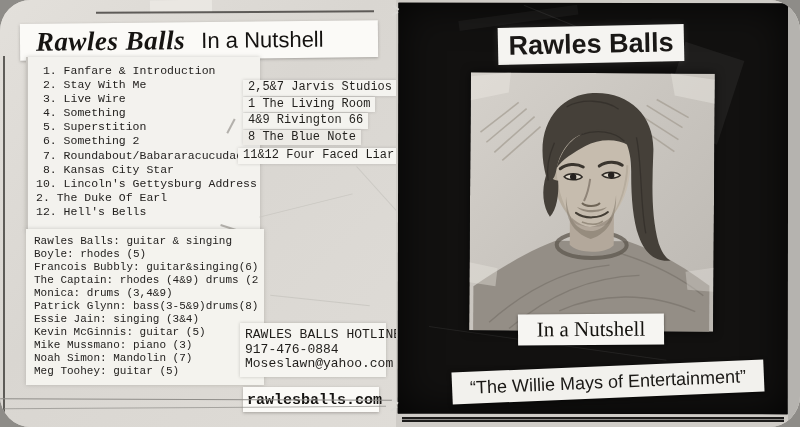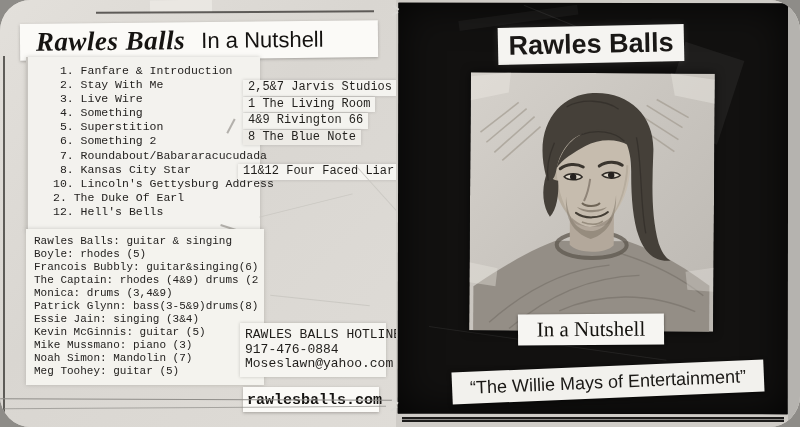--- a/index.html
+++ b/index.html
@@ -16,32 +16,32 @@
 
   .header-strip{position:absolute;left:20px;top:22px;width:358px;height:37px;background:#fbfaf7;
     box-shadow:0 1px 3px rgba(60,58,55,.35);transform:rotate(-0.6deg);
     display:flex;align-items:center;gap:16px;padding-left:16px;box-sizing:border-box;}
   .band-title{font-style:italic;font-weight:bold;font-size:27px;color:#161412;letter-spacing:.5px;}
   .album-title-header{font-size:22px;color:#141210;}
 
   .tracklist-paper{position:absolute;left:26px;top:57px;width:234px;height:174px;background:#f3f2ee;
     box-shadow:0 0 4px rgba(90,88,84,.28);padding:7px 0 0 8px;box-sizing:border-box;border-left:2px solid #c8c5c0;}
   .track-line{font-family:"Liberation Mono","DejaVu Sans Mono",monospace;font-size:11.5px;line-height:14.1px;
-    white-space:pre;color:#242220;margin-left:17px;}
+    white-space:pre;color:#242220;}
 
   .ghost-block{position:absolute;left:150px;top:70px;color:#aba7a1;opacity:.55;font-size:12px;
     transform:rotate(-.4deg);pointer-events:none;}
   .ghost-line{position:absolute;white-space:nowrap;}
 
   .venues{position:absolute;left:243px;top:80px;text-align:right;}
   .venue-strip{background:#f4f3ef;box-shadow:0 0 3px rgba(90,88,84,.25);margin-bottom:1px;
     padding:1px 5px;width:max-content;font-family:"Liberation Mono","DejaVu Sans Mono",monospace;
     font-size:12px;line-height:13.5px;color:#211f1c;white-space:pre;}
   .venue-strip.alt{background:#edebe6;}
-  .venue-strip.wide{margin-left:-5px;margin-top:19px;background:#f6f5f1;}
+  .venue-strip.wide{margin-left:-5px;margin-top:3px;background:#f6f5f1;}
 
   .credits-paper{position:absolute;left:26px;top:229px;width:238px;background:#f4f3ee;
     box-shadow:0 0 4px rgba(90,88,84,.28);padding:6px 0 7px 8px;box-sizing:border-box;}
   .credit-line{font-family:"Liberation Mono","DejaVu Sans Mono",monospace;font-size:11px;line-height:13px;
     white-space:pre;color:#242220;}
 
   .hotline-paper{position:absolute;left:240px;top:323px;width:146px;background:#f6f5f1;
     box-shadow:0 0 3px rgba(90,88,84,.3);padding:5px 2px 5px 5px;box-sizing:border-box;}
   .hotline-line{font-family:Liberation Mono, monospace;font-size:13px;line-height:14.5px;
     color:#1f1d1a;white-space:nowrap;}

